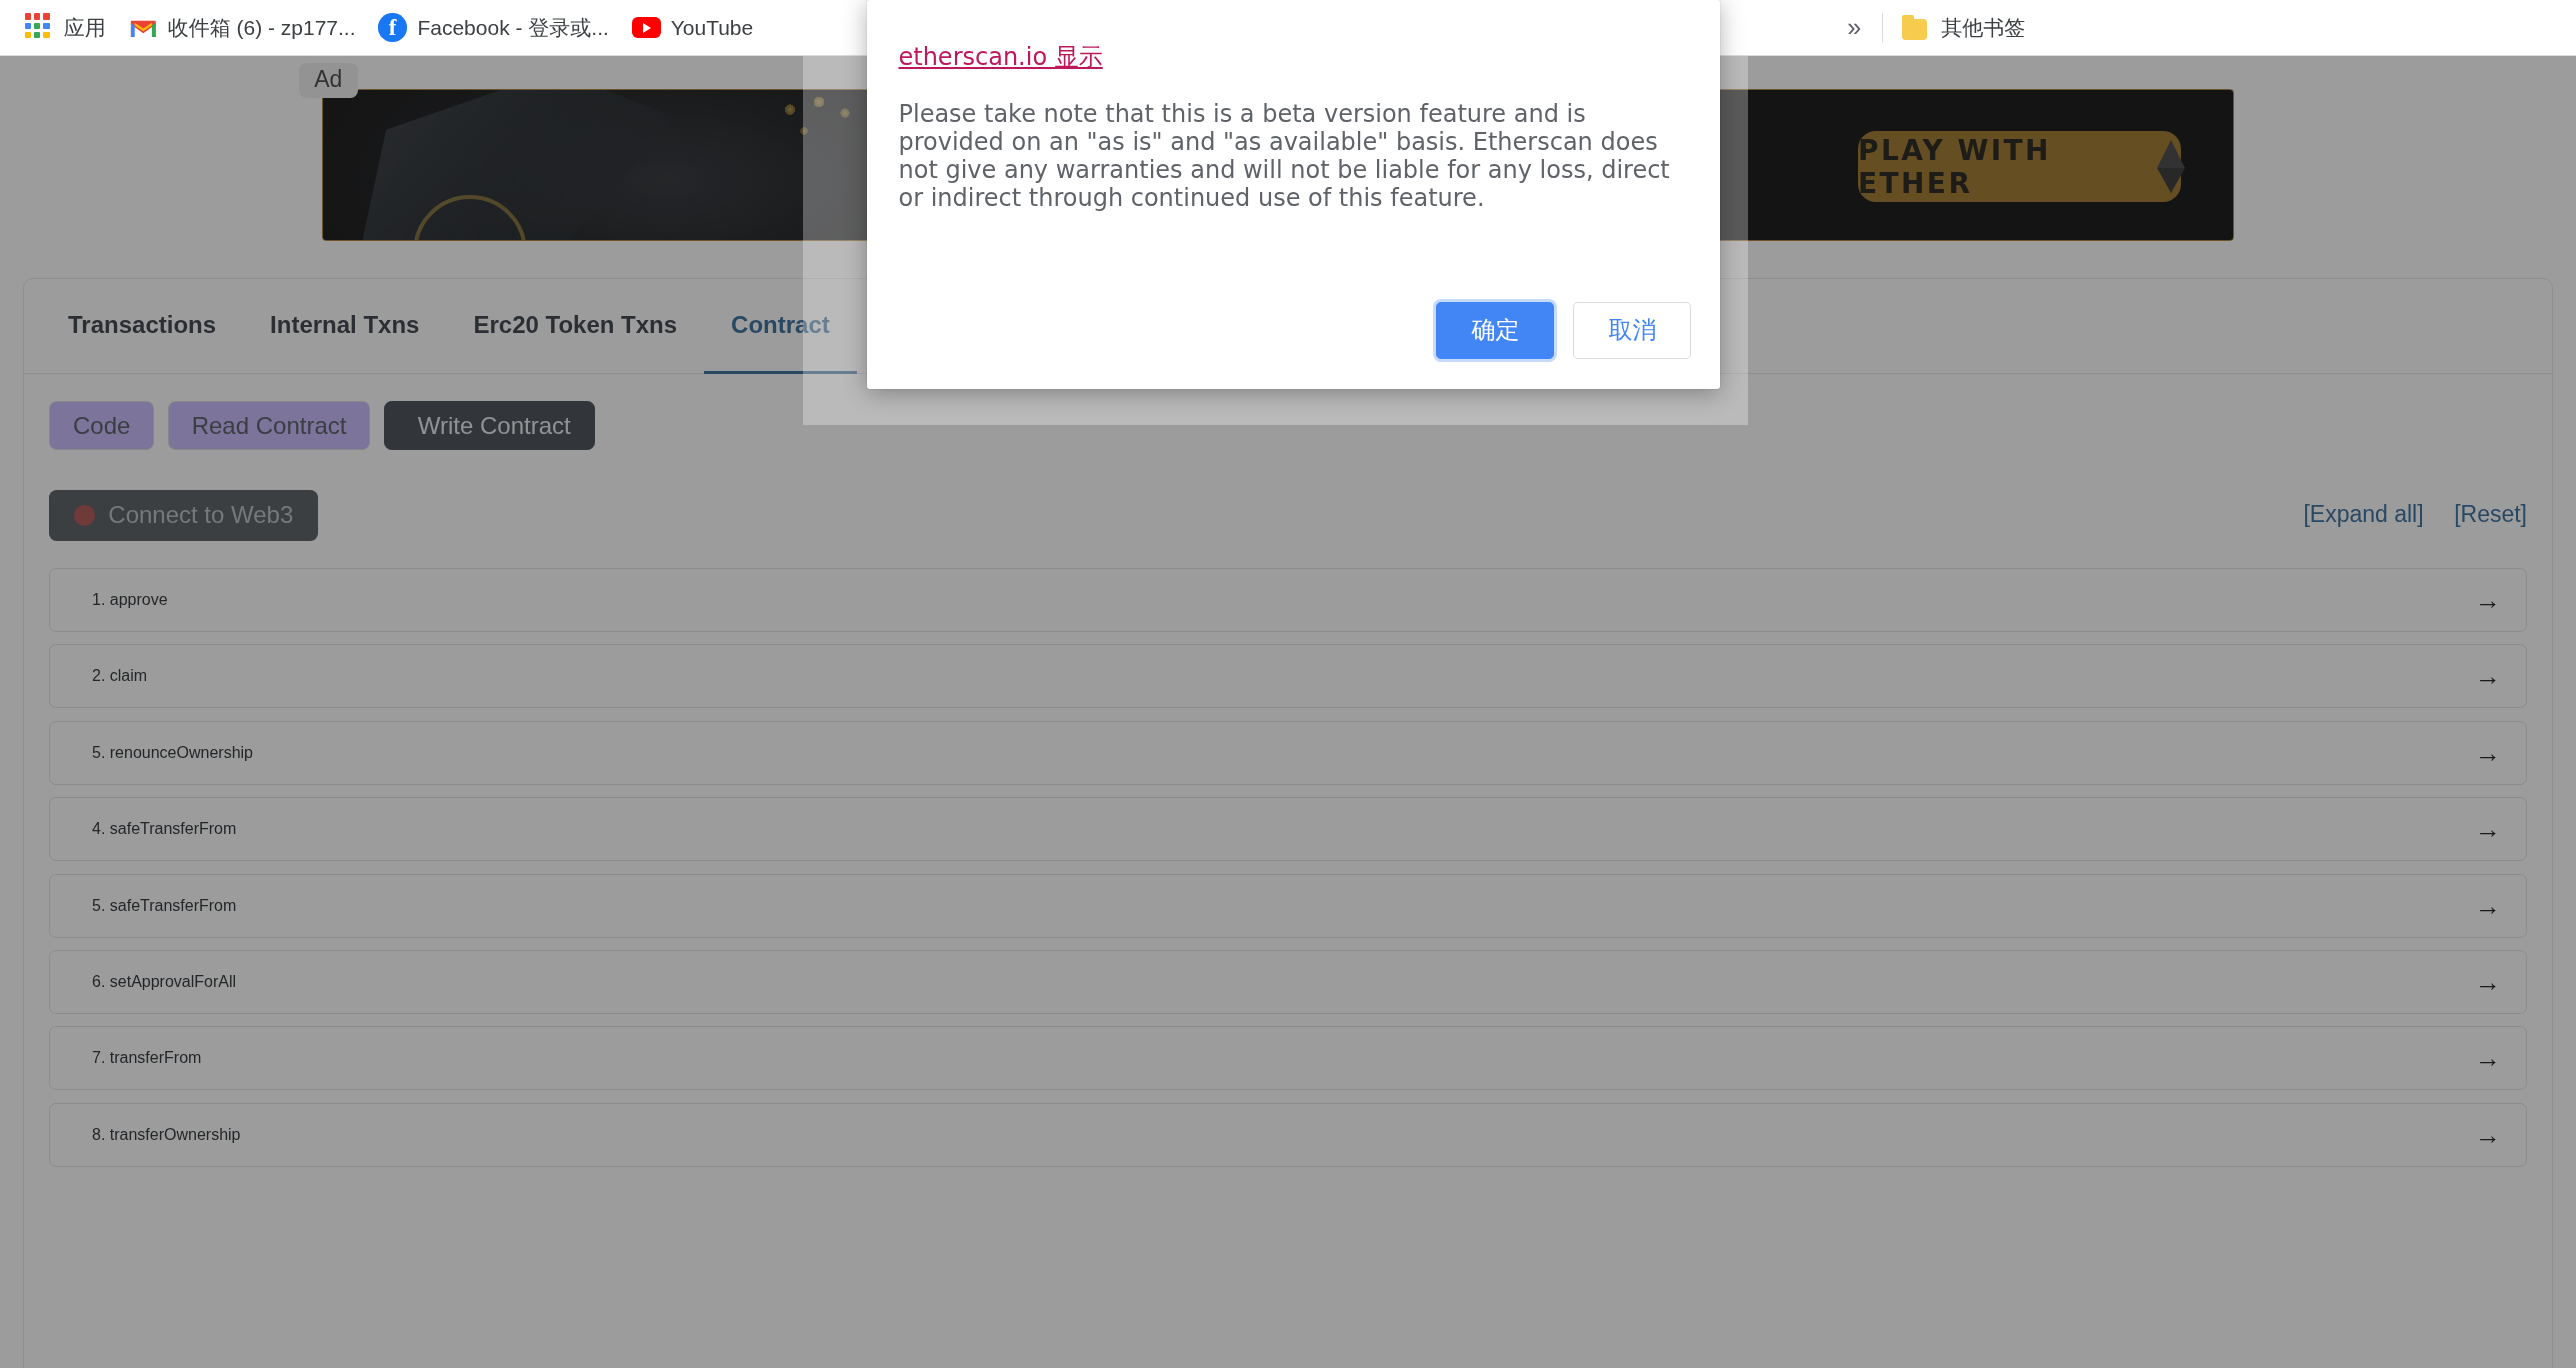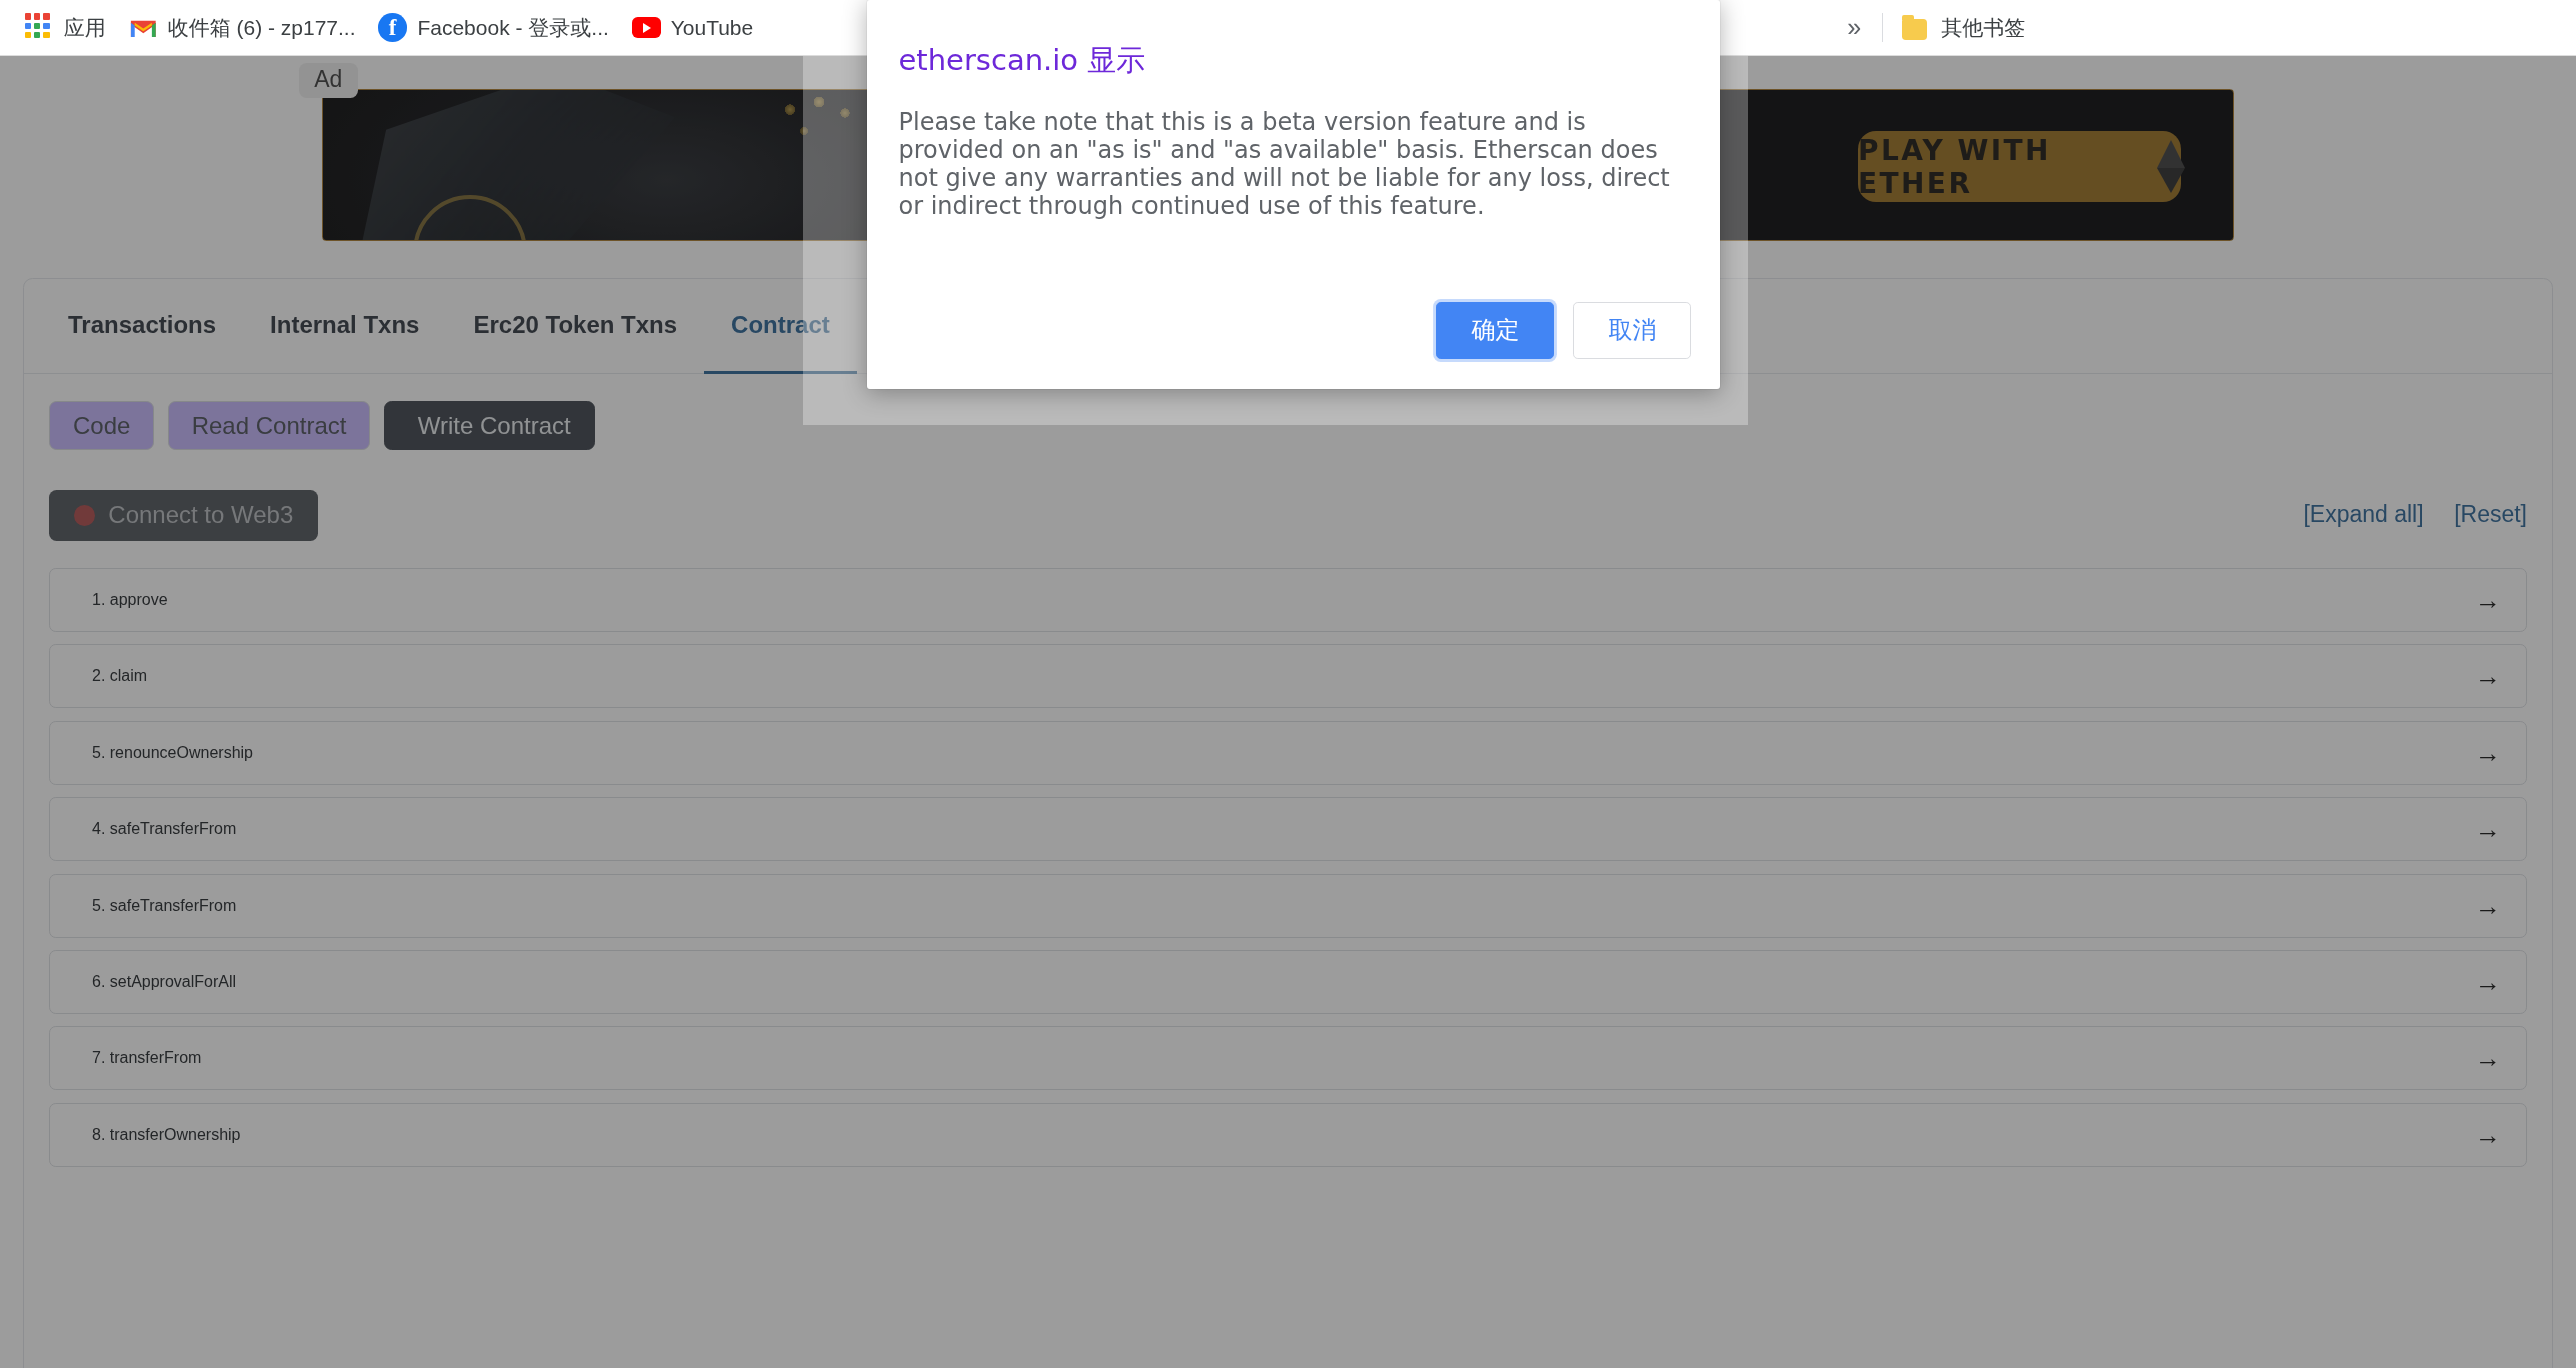--- a/index.html
+++ b/index.html
@@ -188,22 +188,22 @@
   .dialog {
     position: absolute; left: 867px; top: 0px;
     width: 853px; height: 389px;
     background: #ffffff;
     border-radius: 2.9px;
     box-shadow: 0 3.8px 25px rgba(0,0,0,0.30), 0 0 0 1px rgba(0,0,0,0.04);
     z-index: 30;
     padding: 28.6px 28.6px 0 28.6px;
   }
   .dlg-title {
-    font-size: 29px; color: #6d28d9; font-weight: 400;
-    margin: 12.4px 0 0 2.9px; font-family: "DejaVu Sans", sans-serif;
+    font-size: 24px; color: #be185d; font-weight: 400;
+    margin: 12.4px 0 0 2.9px; font-family: "DejaVu Sans", sans-serif; text-decoration: underline;
   }
   .dlg-msg {
     margin: 27px 0 0 2.9px;
     font-size: 24px; line-height: 28px; color: #5f6368;
     font-family: "DejaVu Sans", sans-serif;
     width: 790px;
   }
   .dlg-actions {
     position: absolute; right: 28.6px; bottom: 30.5px;
     display: flex; gap: 19px;

